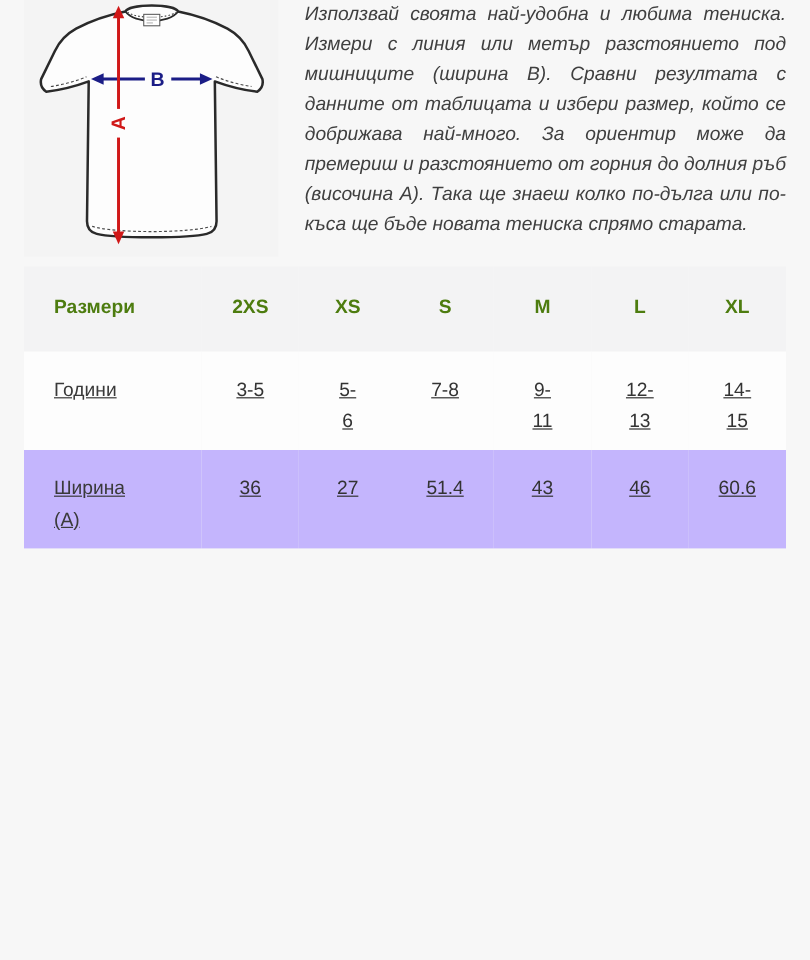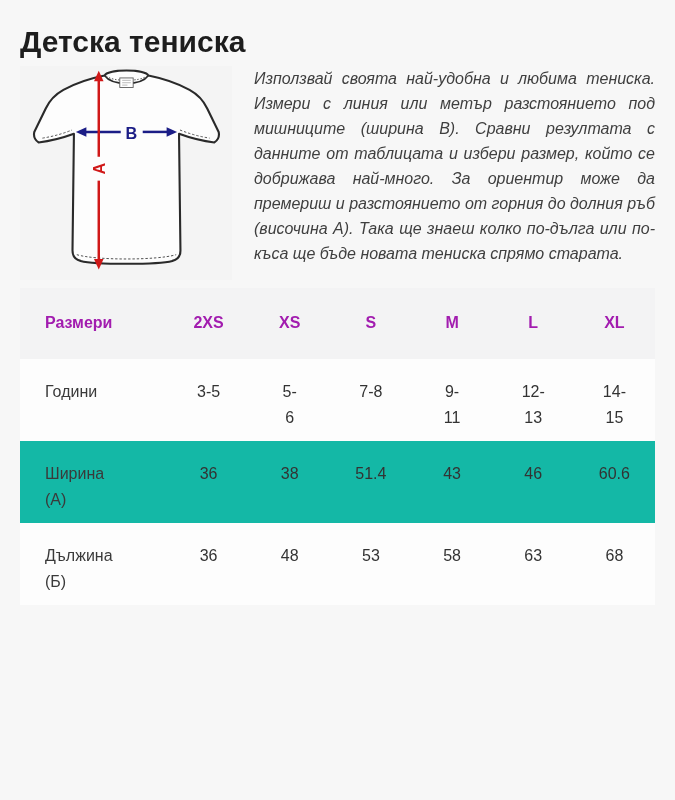--- a/index.html
+++ b/index.html
@@ -46,40 +46,40 @@
 
   .table-wrap { clear:both; margin-top:22px; }
   table.size-table {
     width:635px; border-collapse:collapse; table-layout:fixed;
     font-size:16px;
   }
   table.size-table col.c-label { width:148px; }
   table.size-table th {
     background:#f3f3f4;
     padding:26px 0 27px 0;
-    font-weight:700; color:#a21caf; text-align:center;
+    font-weight:700; color:#4d7c0f; text-align:center;
     font-size:16px;
   }
   table.size-table th.rowhead { text-align:left; padding-left:25px; }
   table.size-table td {
     vertical-align:top; text-align:center;
     padding:20px 0 10px 0;
     line-height:26px; color:#333;
     white-space:pre-line;
+    text-decoration:underline;
   }
   table.size-table tbody tr { background:#fdfdfd; }
-  table.size-table tbody tr.alt { background:#14b8a6; }
+  table.size-table tbody tr.alt { background:#c4b5fd; }
   table.size-table td.rowlabel { text-align:left; padding-left:25px; color:#3a3a3a; }
 </style>
 </head>
 <body>
 
 <div class="page">
 
-  <h1 class="page-title">Детска тениска</h1>
 
   <div class="intro">
 
     <div class="diagram">
       <svg viewBox="0 0 215 224" preserveAspectRatio="xMidYMin meet" aria-hidden="true">
 
         <path class="shirt-outline" d="
           M85 10
           C 70 13 53 19 42 25
           C 32 30.5 27 37 23.5 44.5
@@ -167,33 +167,23 @@
 11</td>
           <td>12-
 13</td>
           <td>14-
 15</td>
         </tr>
         <tr class="alt">
           <td class="rowlabel">Ширина
 (А)</td>
           <td>36</td>
-          <td>38</td>
+          <td>27</td>
           <td>51.4</td>
           <td>43</td>
           <td>46</td>
           <td>60.6</td>
-        </tr>
-        <tr>
-          <td class="rowlabel">Дължина
-(Б)</td>
-          <td>36</td>
-          <td>48</td>
-          <td>53</td>
-          <td>58</td>
-          <td>63</td>
-          <td>68</td>
         </tr>
       </tbody>
     </table>
   </div>
 
 </div>
 
 </body></html>

